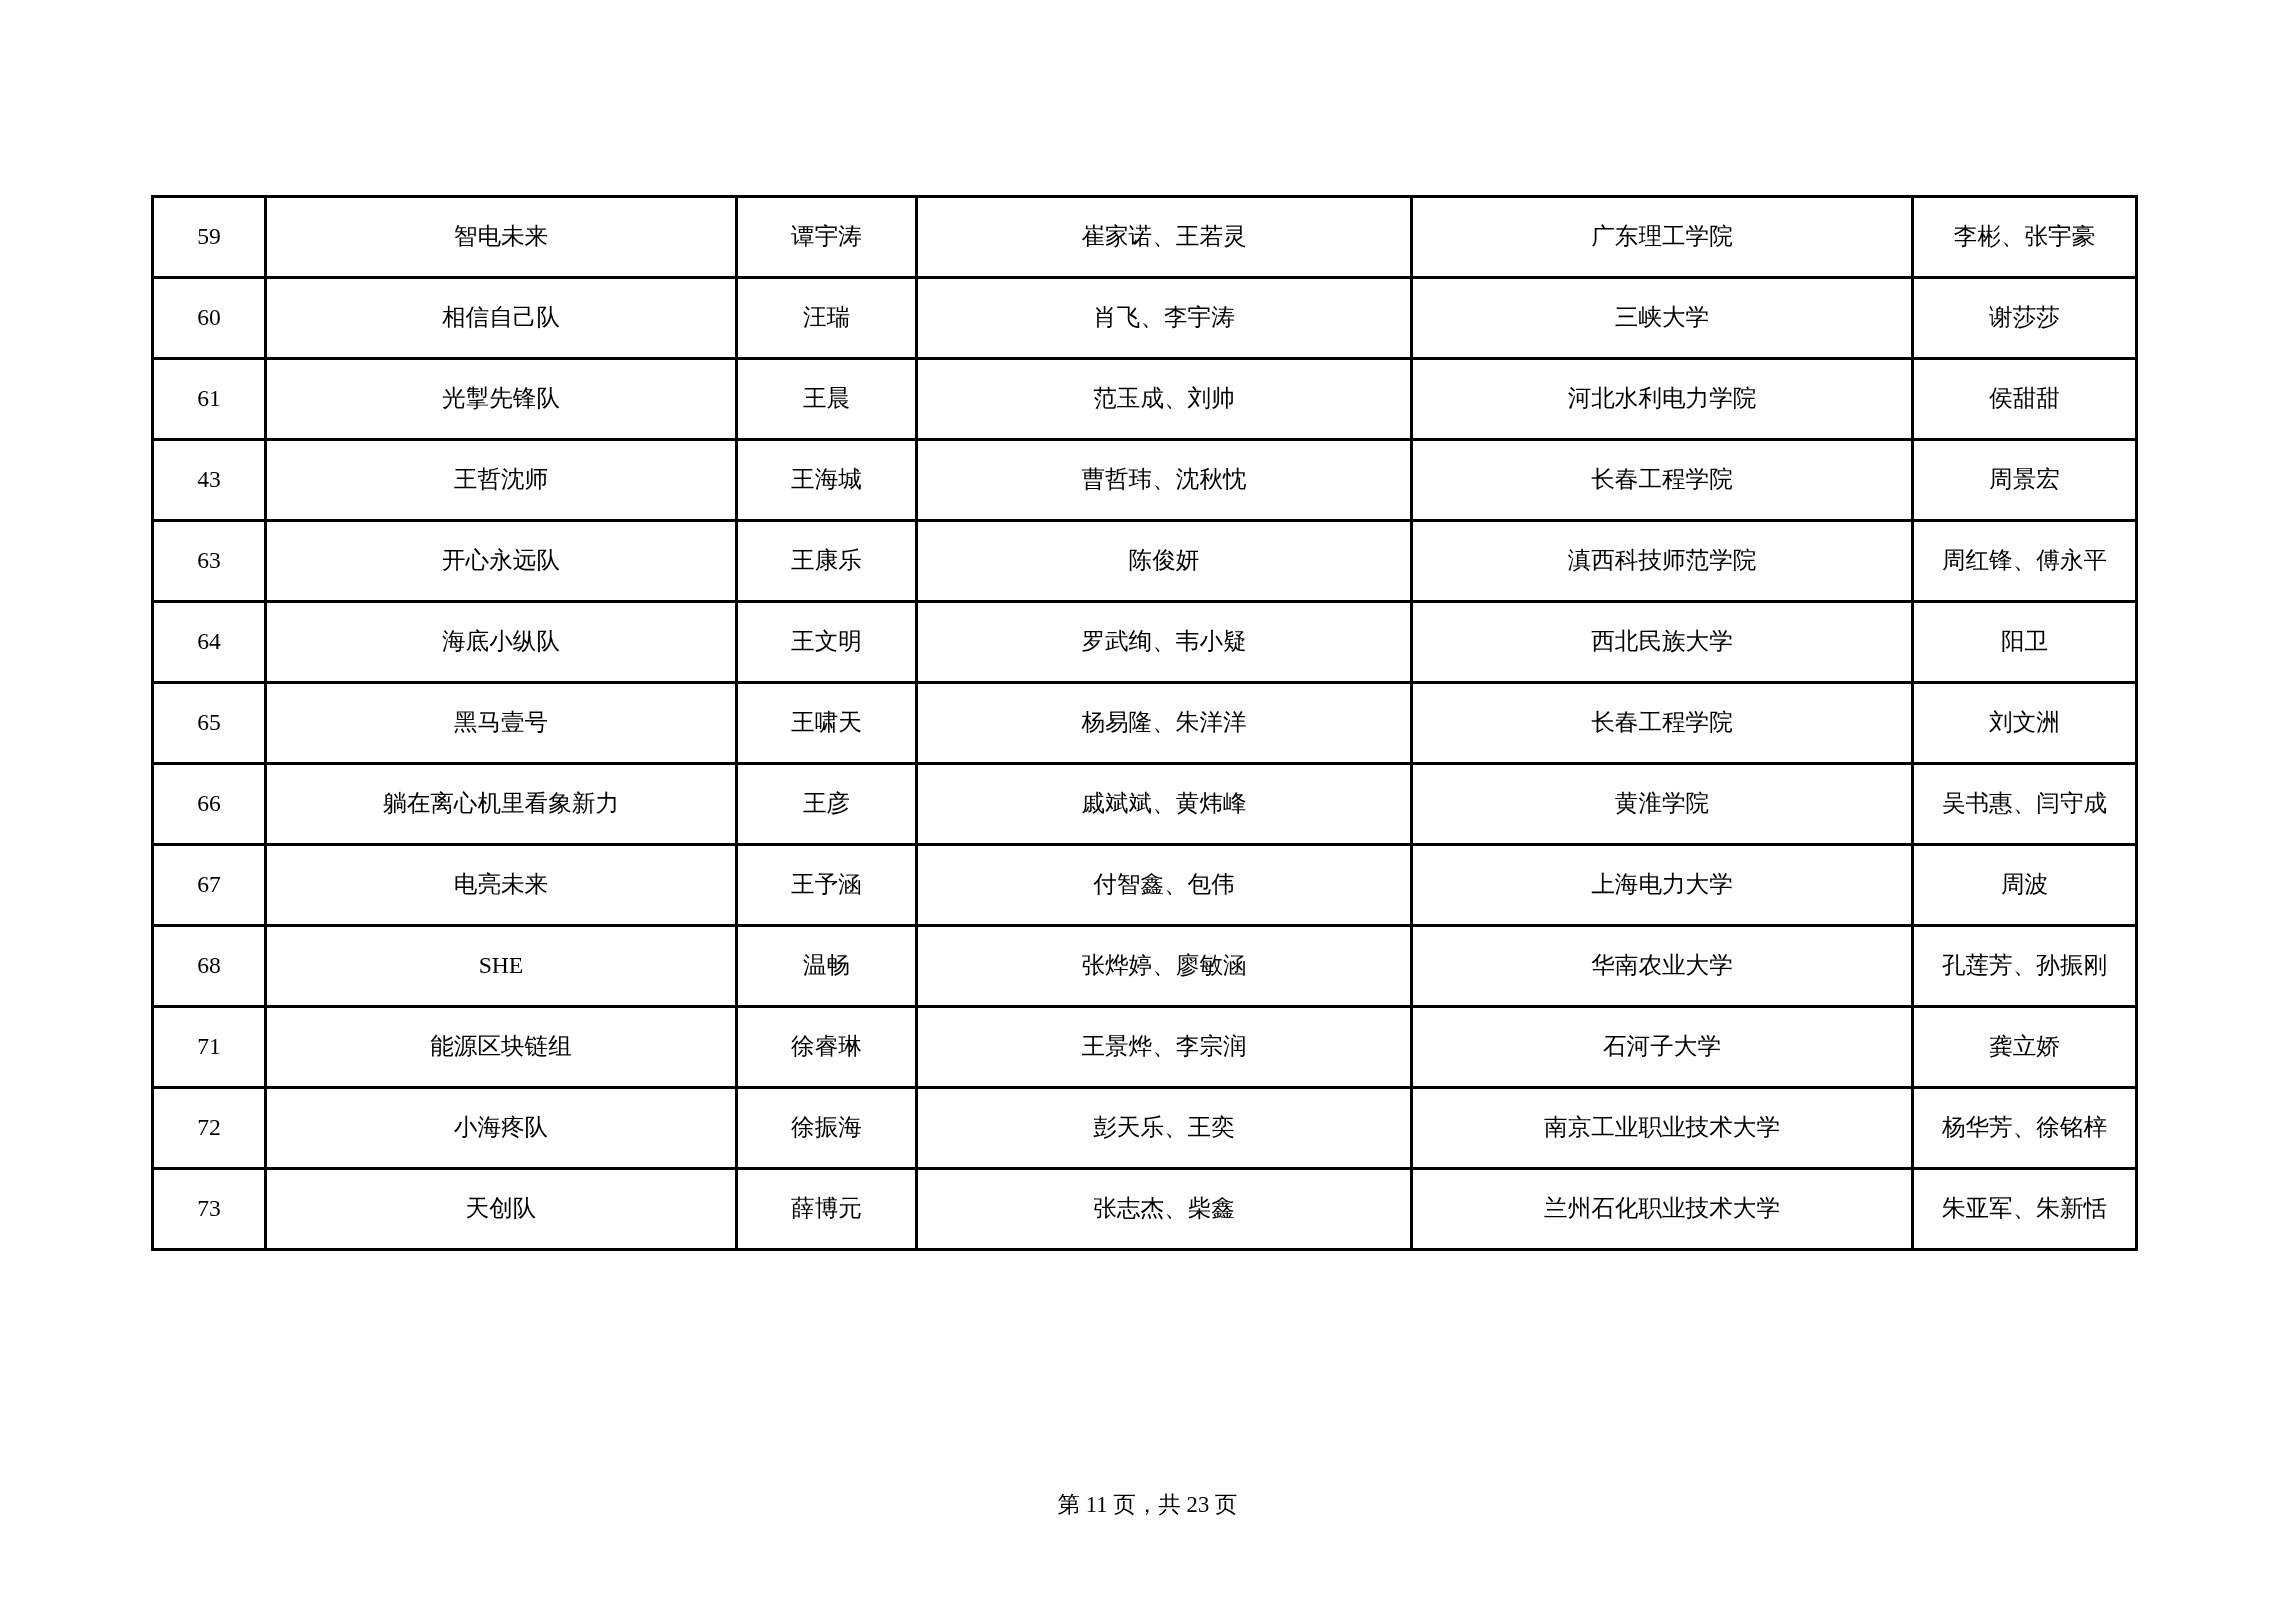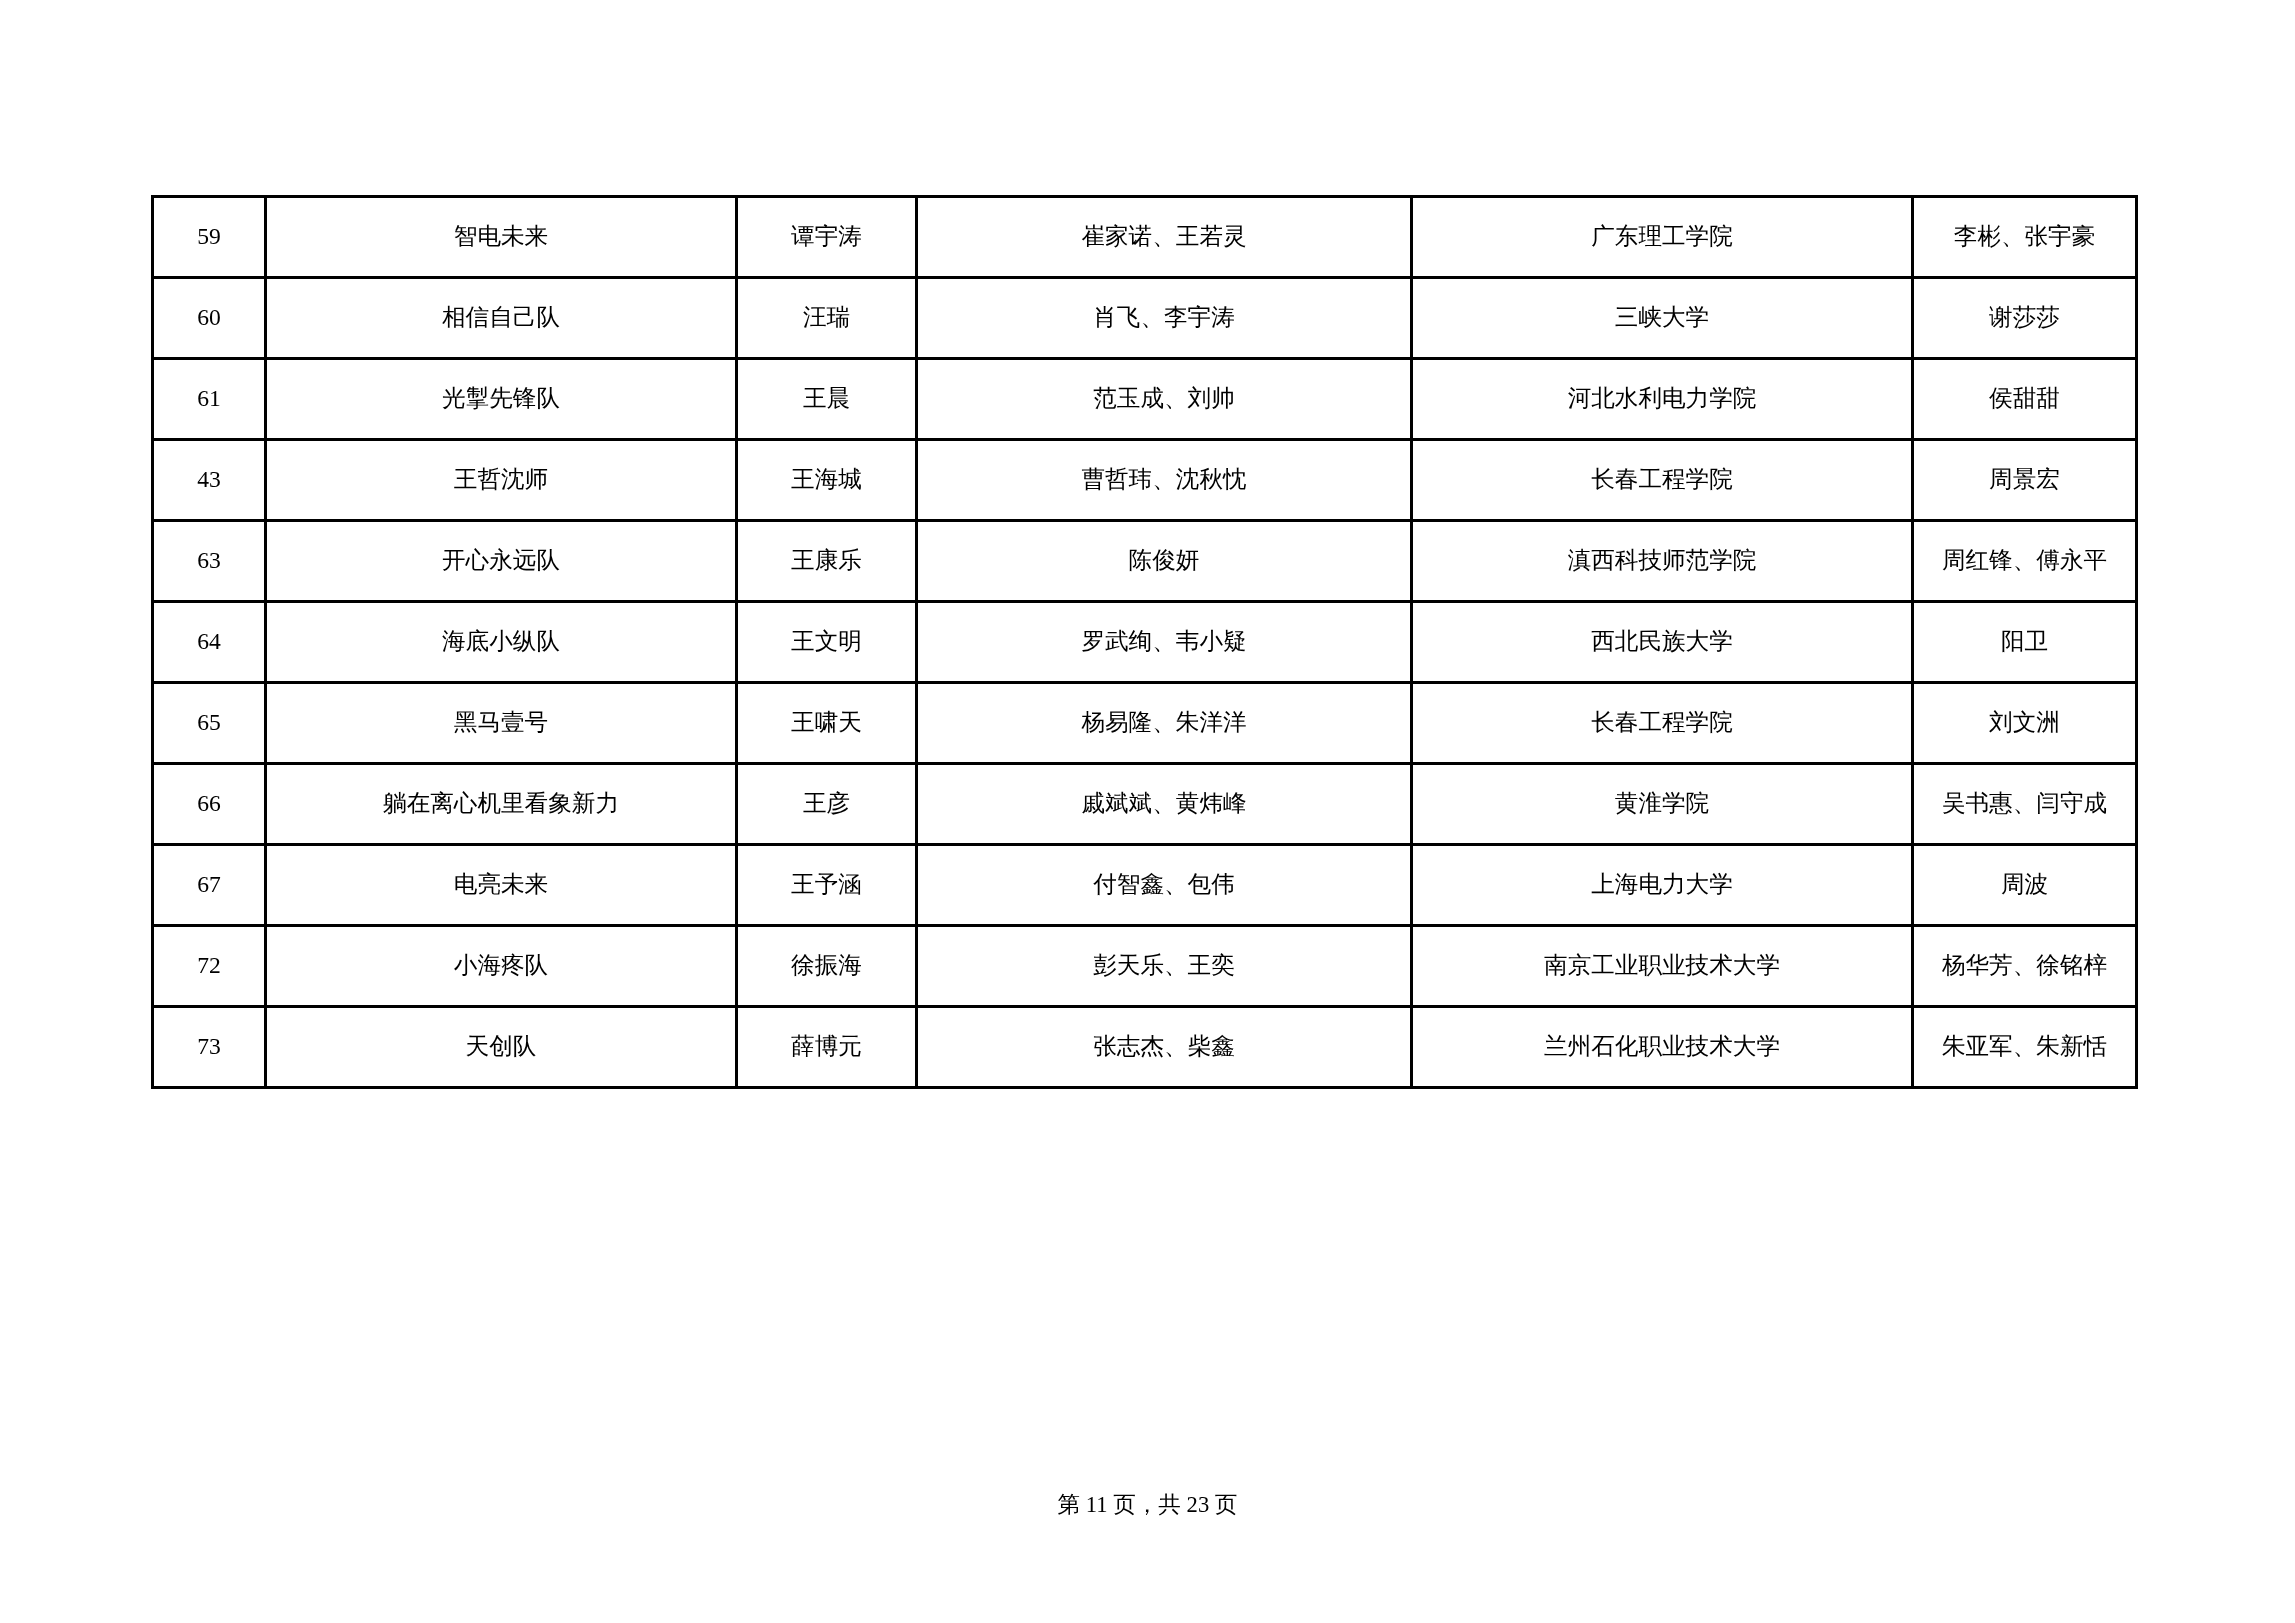--- a/index.html
+++ b/index.html
@@ -135,20 +135,36 @@
       </tr>
       <tr>
         <td class="c-no">67</td>
         <td>电亮未来</td>
         <td>王予涵</td>
         <td>付智鑫、包伟</td>
         <td>上海电力大学</td>
         <td>周波</td>
       </tr>
       <tr>
+        <td class="c-no">68</td>
+        <td>SHE</td>
+        <td>温畅</td>
+        <td>张烨婷、廖敏涵</td>
+        <td>华南农业大学</td>
+        <td>孔莲芳、孙振刚</td>
+      </tr>
+      <tr>
+        <td class="c-no">71</td>
+        <td>能源区块链组</td>
+        <td>徐睿琳</td>
+        <td>王景烨、李宗润</td>
+        <td>石河子大学</td>
+        <td>龚立娇</td>
+      </tr>
+      <tr>
         <td class="c-no">72</td>
         <td>小海疼队</td>
         <td>徐振海</td>
         <td>彭天乐、王奕</td>
         <td>南京工业职业技术大学</td>
         <td>杨华芳、徐铭梓</td>
       </tr>
       <tr>
         <td class="c-no">73</td>
         <td>天创队</td>

